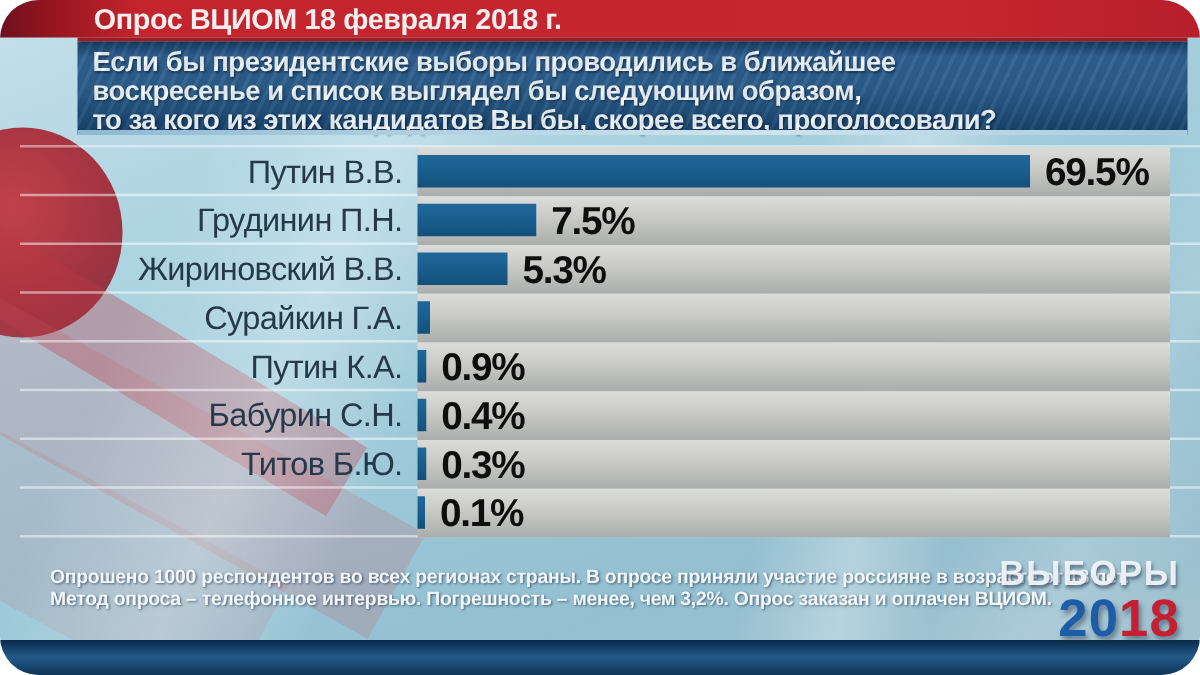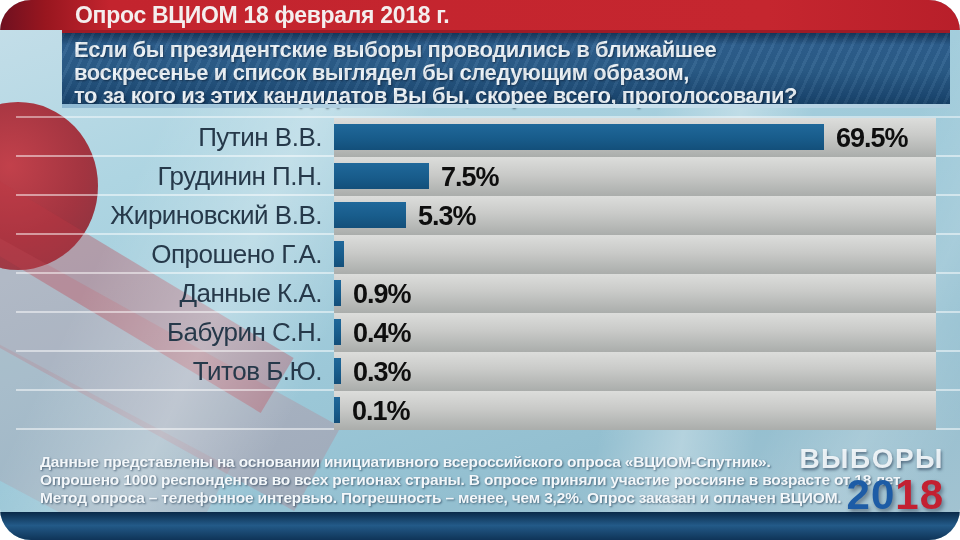--- a/index.html
+++ b/index.html
@@ -67,21 +67,21 @@
   .track {
     position:absolute; left:318px; top:0; width:602px; height:39px;
     background:linear-gradient(180deg,#dcdddb 0%, #c9cac8 45%, #aaadab 100%);
   }
   .bar {
     position:absolute; left:0; top:6px; height:26px;
     background:linear-gradient(180deg,#20689a 0%, #185c8b 55%, #134f7a 100%);
   }
   .val {
     position:absolute; top:0; height:27px; line-height:40px;
-    font-size:27px; font-weight:700; letter-spacing:-1px; color:#0e0e0e;
+    font-size:31px; font-weight:700; letter-spacing:-1px; color:#0e0e0e;
   }
 
   
   .footer {
     position:absolute; left:40px; top:453px; width:910px; z-index:6;
     color:#f3f7fa; font-size:15.5px; font-weight:700; line-height:18px; letter-spacing:-0.2px;
     text-shadow:1px 1px 2px rgba(15,40,65,.6);
   }
 
   
@@ -142,28 +142,28 @@
         <div class="val" style="left: 425px; text-align: center;">7.5%</div>
       </div>
       <div class="chart-row">
         <div class="cand">Жириновский В.В.</div>
         <div class="track">
           <div class="bar" style="width: 72px;"></div>
         </div>
         <div class="val" style="left: 402px;">5.3%</div>
       </div>
       <div class="chart-row">
-        <div class="cand">Опрошено Г.А.</div>
+        <div class="cand">Сурайкин Г.А.</div>
         <div class="track">
           <div class="bar" style="width: 10px;"></div>
         </div>
         <div class="val" style="left: 340px; margin-top: 40px;">1.4%</div>
       </div>
       <div class="chart-row">
-        <div class="cand">Данные К.А.</div>
+        <div class="cand">Путин К.А.</div>
         <div class="track">
           <div class="bar" style="width: 7px;"></div>
         </div>
         <div class="val" style="left: 337px;">0.9%</div>
       </div>
       <div class="chart-row">
         <div class="cand">Бабурин С.Н.</div>
         <div class="track">
           <div class="bar" style="width: 7px;"></div>
         </div>
@@ -178,21 +178,20 @@
       </div>
       <div class="chart-row">
         <div class="track">
           <div class="bar" style="width: 6px;"></div>
         </div>
         <div class="val" style="left: 336px;">0.1%</div>
       </div>
     </div>
 
   <div class="footer">
-    <div>Данные представлены на основании инициативного всероссийского опроса «ВЦИОМ-Спутник».</div>
     <div>Опрошено 1000 респондентов во всех регионах страны. В опросе приняли участие россияне в возрасте от 18 лет.</div>
     <div>Метод опроса – телефонное интервью. Погрешность – менее, чем 3,2%. Опрос заказан и оплачен ВЦИОМ.</div>
   </div>
 
   <div class="logo">
     <div class="logo-word">ВЫБОРЫ</div>
     <div class="logo-year"><span class="y-blue">20</span><span class="y-red">18</span></div>
   </div>
 
   <div class="bottom-bar"></div>

